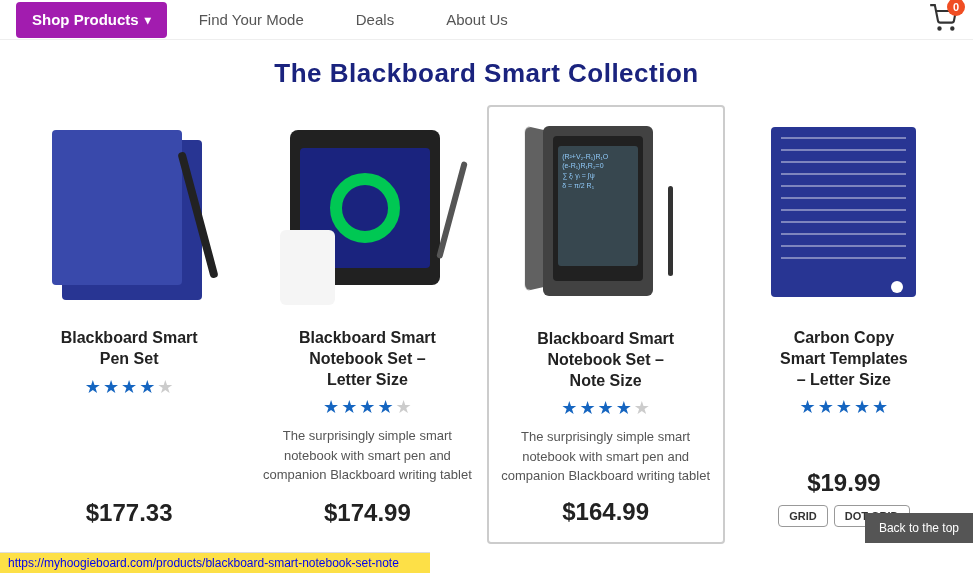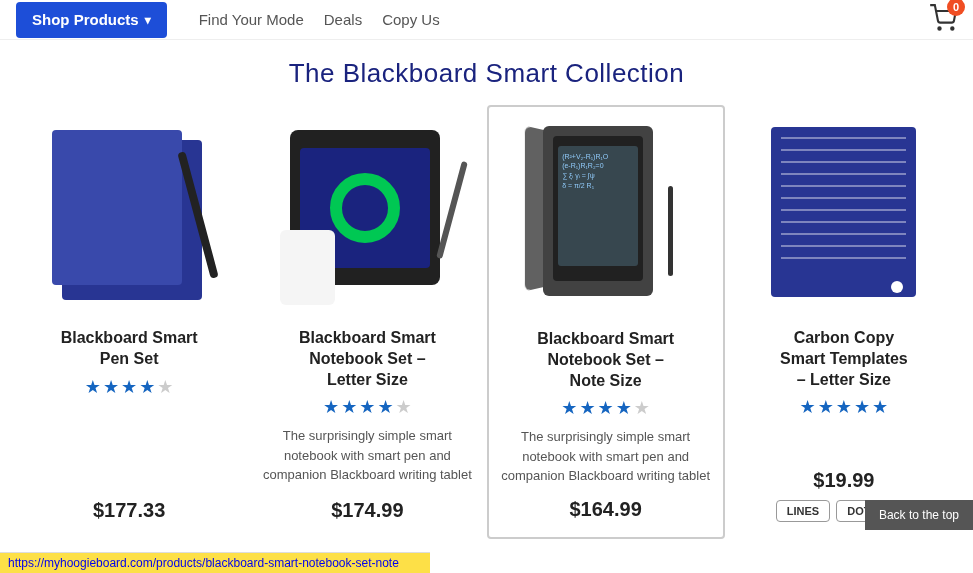--- a/index.html
+++ b/index.html
@@ -9,37 +9,37 @@
     .nav {
       display: flex;
       align-items: center;
       padding: 0 16px;
       height: 40px;
       border-bottom: 1px solid #eee;
       position: relative;
       background: #fff;
     }
     .nav-shop-btn {
-      background: #1d4ed8;
+      background: #a21caf;
       color: #fff;
       border: none;
       border-radius: 4px;
       padding: 8px 16px;
       font-size: 15px;
       font-weight: 700;
       cursor: pointer;
       display: flex;
       align-items: center;
       gap: 6px;
       height: 36px;
     }
     .nav-shop-btn .chevron { font-size: 12px; }
     .nav-links {
       display: flex;
-      gap: 20px;
+      gap: 52px;
       margin-left: 32px;
     }
     .nav-link {
       color: #555;
       text-decoration: none;
       font-size: 15px;
       cursor: pointer;
     }
     .nav-cart {
       margin-left: auto;
@@ -60,21 +60,21 @@
       display: flex;
       align-items: center;
       justify-content: center;
       font-weight: 700;
     }
 
     
     .hero-title {
       text-align: center;
       font-size: 26px;
-      font-weight: 400;
+      font-weight: 700;
       color: #1a237e;
       padding: 18px 0 8px;
       letter-spacing: 0.5px;
     }
 
     
     .product-grid {
       display: grid;
       grid-template-columns: repeat(4, 1fr);
       gap: 0;
@@ -311,21 +311,21 @@
 
     .product-desc {
       font-size: 13px;
       color: #555;
       text-align: center;
       line-height: 1.5;
       margin-bottom: 12px;
     }
 
     .product-price {
-      font-size: 20px;
+      font-size: 24px;
       font-weight: 700;
       color: #222;
       text-align: right;
       margin-top: auto;
     }
 
     
     .variant-btns {
       display: flex;
       gap: 6px;
@@ -338,21 +338,21 @@
       font-size: 11px;
       font-weight: 600;
       background: #fff;
       cursor: pointer;
       color: #333;
     }
 
     
     .back-to-top {
       position: fixed;
-      bottom: 43px;
+      bottom: 30px;
       right: 0;
       background: #555;
       color: #fff;
       font-size: 12px;
       padding: 8px 14px;
       cursor: pointer;
     }
 
     
     .status-bar {
@@ -371,21 +371,21 @@
 <body>
 
 <nav class="nav">
   <button class="nav-shop-btn">
     <span>Shop Products</span>
     <span class="chevron">▾</span>
   </button>
   <div class="nav-links">
     <a class="nav-link">Find Your Mode</a>
     <a class="nav-link">Deals</a>
-    <a class="nav-link">Copy Us</a>
+    <a class="nav-link">About Us</a>
   </div>
   <div class="nav-cart">
     <svg class="cart-icon-svg" viewBox="0 0 24 24" fill="none" stroke="#333" stroke-width="1.8">
       <circle cx="9" cy="21" r="1"></circle>
       <circle cx="20" cy="21" r="1"></circle>
       <path d="M1 1h4l2.68 13.39a2 2 0 0 0 2 1.61h9.72a2 2 0 0 0 2-1.61L23 6H6"></path>
     </svg>
     <div class="cart-badge">0</div>
   </div>
 </nav>
@@ -483,21 +483,21 @@
     <div class="product-name">Carbon Copy<br>Smart Templates<br>– Letter Size</div>
     <div class="stars">
       <span class="star">★</span>
       <span class="star">★</span>
       <span class="star">★</span>
       <span class="star">★</span>
       <span class="star">★</span>
     </div>
     <div class="product-price">$19.99</div>
     <div class="variant-btns">
-      <button class="variant-btn">LINES</button>
+      <button class="variant-btn">GRID</button>
       <button class="variant-btn">DOT GRID</button>
     </div>
   </div>
 
 </div>
 
 <div class="back-to-top">Back to the top</div>
 
 <div class="status-bar">https://myhoogieboard.com/products/blackboard-smart-notebook-set-note</div>
 

